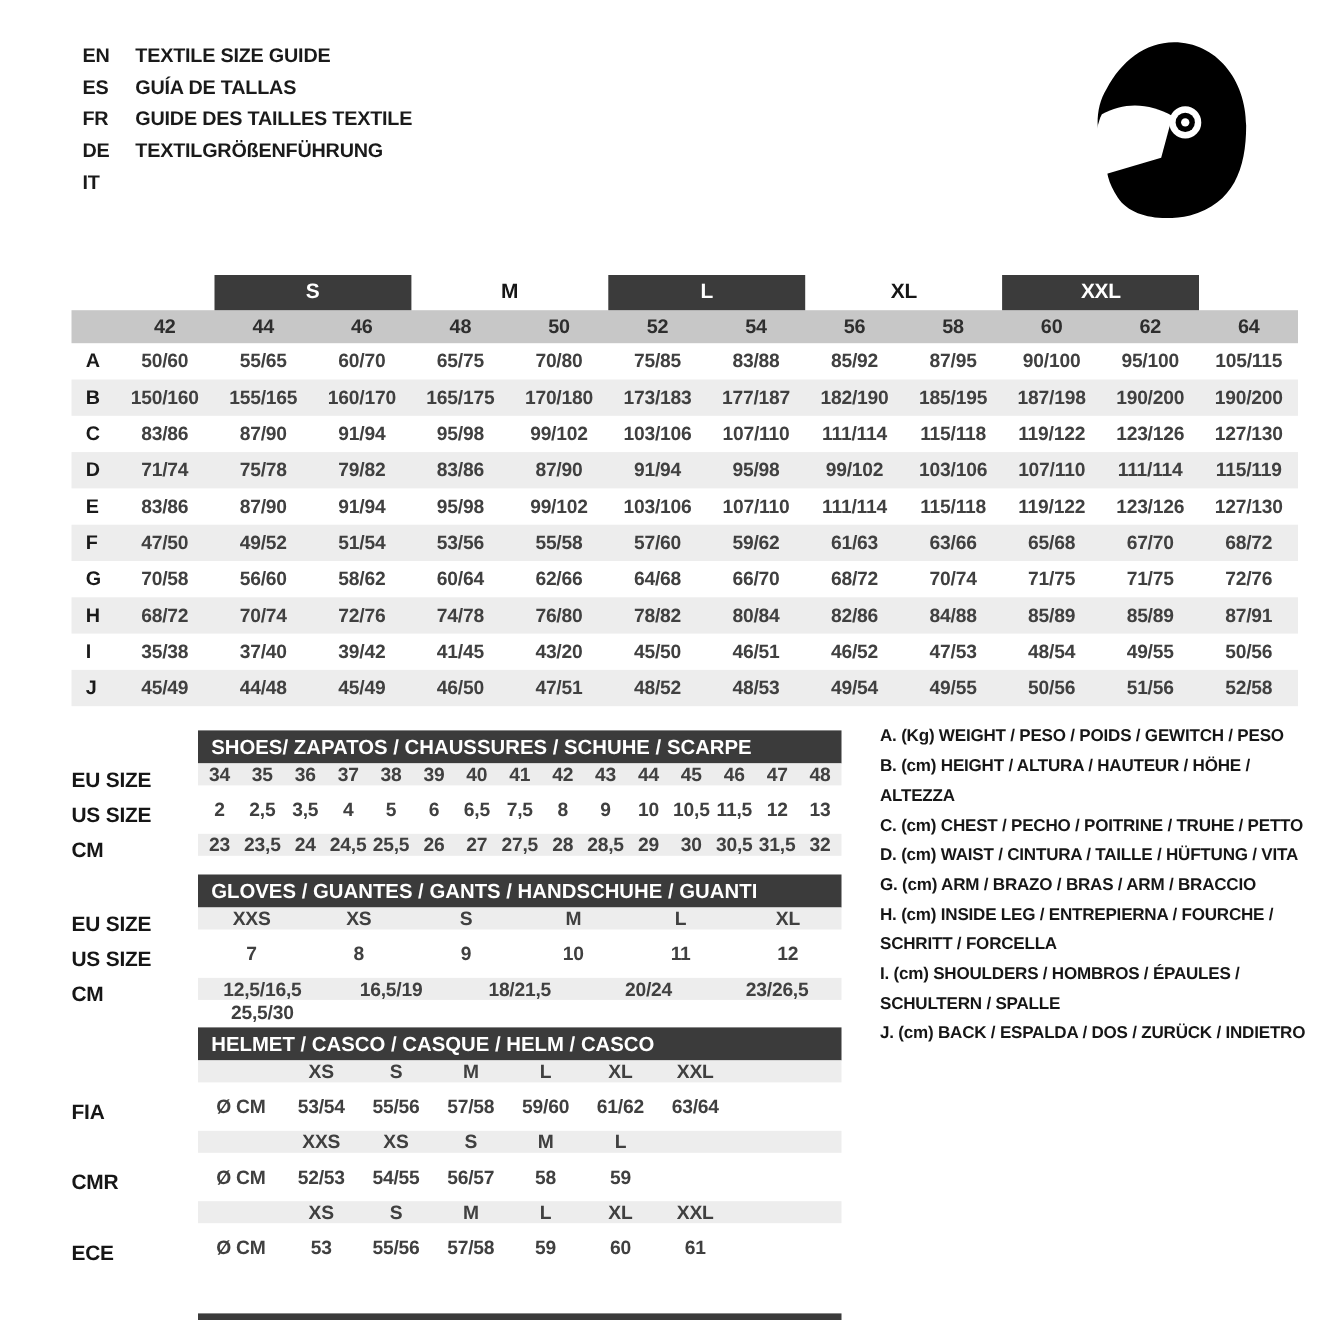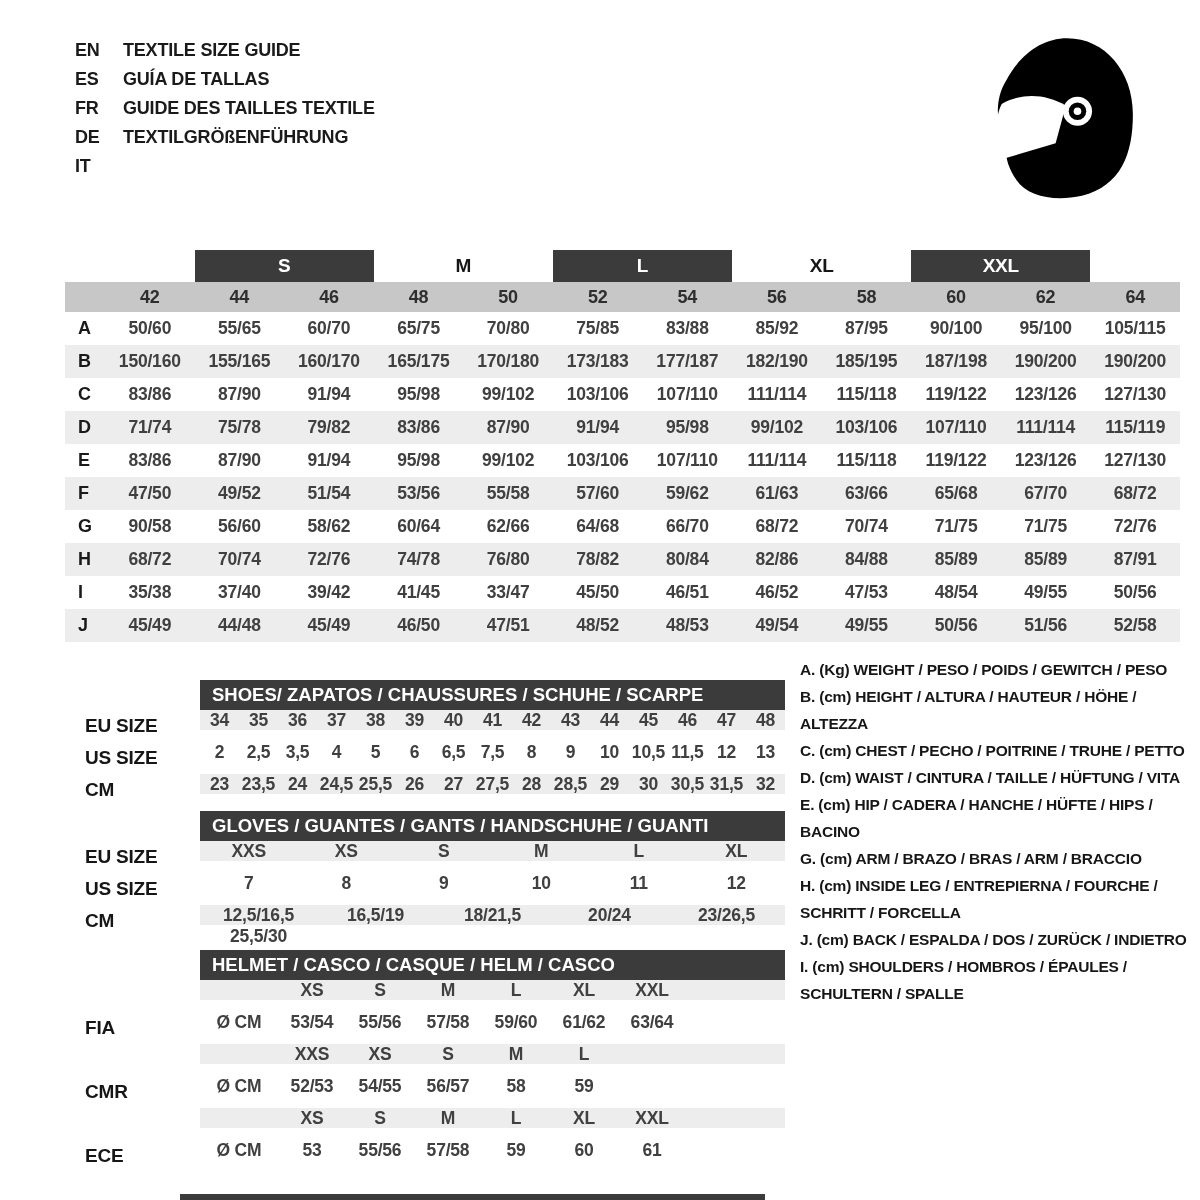--- a/index.html
+++ b/index.html
@@ -18,21 +18,21 @@
   .group-row{height:32px;}
   .gbox{background:var(--bar);color:#fff;display:flex;align-items:center;justify-content:center;font-size:19px;}
   .gtext{display:flex;align-items:center;justify-content:center;font-size:19px;color:#161616;}
   .size-band{height:30px;background:var(--band);}
   .size-band .cell{color:#2e2e2e;font-size:18px;}
   .trow{height:33px;}
   .stripe{background:var(--stripe);}
   .cell{display:flex;align-items:center;justify-content:center;font-size:17.5px;color:#404040;}
   .rl{display:flex;align-items:center;padding-left:13px;font-size:18px;color:#1a1a1a;}
   
-  #left-tables{position:absolute;left:65px;top:680px;width:700px;margin-left:20px;}
+  #left-tables{position:absolute;left:65px;top:664px;width:700px;}
   .brow{display:grid;grid-template-columns:115px 585px;height:32px;}
   .brow.title{height:30px;}
   .blabel{display:flex;align-items:center;font-size:19px;color:#161616;}
   .btitle{background:var(--bar);color:#fff;display:flex;align-items:center;padding-left:12px;
           font-size:18.5px;letter-spacing:0px;}
   .bstrip{display:grid;height:20px;}
   .shaded{background:var(--stripe);}
   .bcell{display:flex;align-items:center;justify-content:center;font-size:17.5px;color:#404040;}
   .sec-gloves{margin-top:5px;}
   .sec-helmet{margin-top:13px;}
@@ -196,21 +196,21 @@
         <div class="cell">57/60</div>
         <div class="cell">59/62</div>
         <div class="cell">61/63</div>
         <div class="cell">63/66</div>
         <div class="cell">65/68</div>
         <div class="cell">67/70</div>
         <div class="cell">68/72</div>
       </div>
       <div class="trow">
         <div class="rl">G</div>
-        <div class="cell">90/58</div>
+        <div class="cell">70/58</div>
         <div class="cell">56/60</div>
         <div class="cell">58/62</div>
         <div class="cell">60/64</div>
         <div class="cell">62/66</div>
         <div class="cell">64/68</div>
         <div class="cell">66/70</div>
         <div class="cell">68/72</div>
         <div class="cell">70/74</div>
         <div class="cell">71/75</div>
         <div class="cell">71/75</div>
@@ -230,21 +230,21 @@
         <div class="cell">85/89</div>
         <div class="cell">85/89</div>
         <div class="cell">87/91</div>
       </div>
       <div class="trow">
         <div class="rl">I</div>
         <div class="cell">35/38</div>
         <div class="cell">37/40</div>
         <div class="cell">39/42</div>
         <div class="cell">41/45</div>
-        <div class="cell">33/47</div>
+        <div class="cell">43/20</div>
         <div class="cell">45/50</div>
         <div class="cell">46/51</div>
         <div class="cell">46/52</div>
         <div class="cell">47/53</div>
         <div class="cell">48/54</div>
         <div class="cell">49/55</div>
         <div class="cell">50/56</div>
       </div>
       <div class="trow stripe">
         <div class="rl">J</div>
@@ -453,21 +453,20 @@
           </div>
         </div>
       </div>
   </div>
 
   <div id="legend">
       <div class="leg-item"><span>A. </span><span>(Kg) </span><span>WEIGHT / PESO / POIDS / GEWITCH / PESO</span></div>
       <div class="leg-item"><span>B. </span><span>(cm) </span><span>HEIGHT / ALTURA / HAUTEUR / HÖHE / ALTEZZA</span></div>
       <div class="leg-item"><span>C. </span><span>(cm) </span><span>CHEST / PECHO / POITRINE / TRUHE / PETTO</span></div>
       <div class="leg-item"><span>D. </span><span>(cm) </span><span>WAIST / CINTURA / TAILLE / HÜFTUNG / VITA</span></div>
-      <div class="leg-item"><span>E. </span><span>(cm) </span><span>HIP / CADERA / HANCHE / HÜFTE / HIPS / BACINO</span></div>
       <div class="leg-item"><span>G. </span><span>(cm) </span><span>ARM / BRAZO / BRAS / ARM / BRACCIO</span></div>
       <div class="leg-item"><span>H. </span><span>(cm) </span><span>INSIDE LEG / ENTREPIERNA / FOURCHE / SCHRITT / FORCELLA</span></div>
+      <div class="leg-item"><span>I. </span><span>(cm) </span><span>SHOULDERS / HOMBROS / ÉPAULES / SCHULTERN / SPALLE</span></div>
       <div class="leg-item"><span>J. </span><span>(cm) </span><span>BACK / ESPALDA / DOS / ZURÜCK / INDIETRO</span></div>
-      <div class="leg-item"><span>I. </span><span>(cm) </span><span>SHOULDERS / HOMBROS / ÉPAULES / SCHULTERN / SPALLE</span></div>
     </div>
 
   <div id="cut-bar"></div>
 </div>
 
 </body></html>

